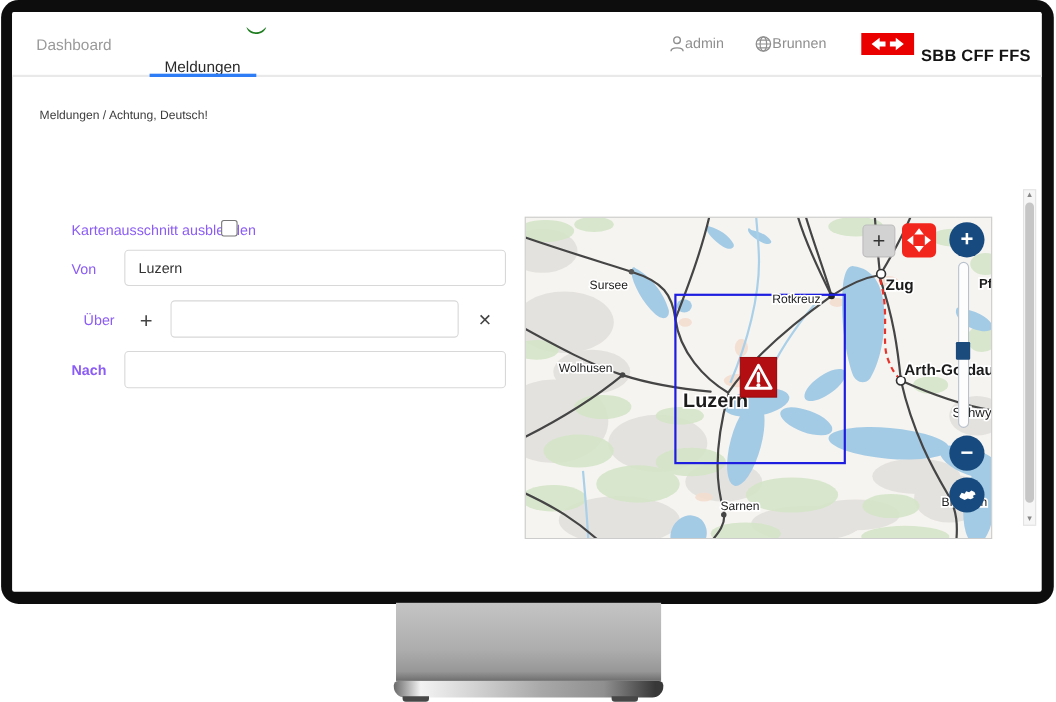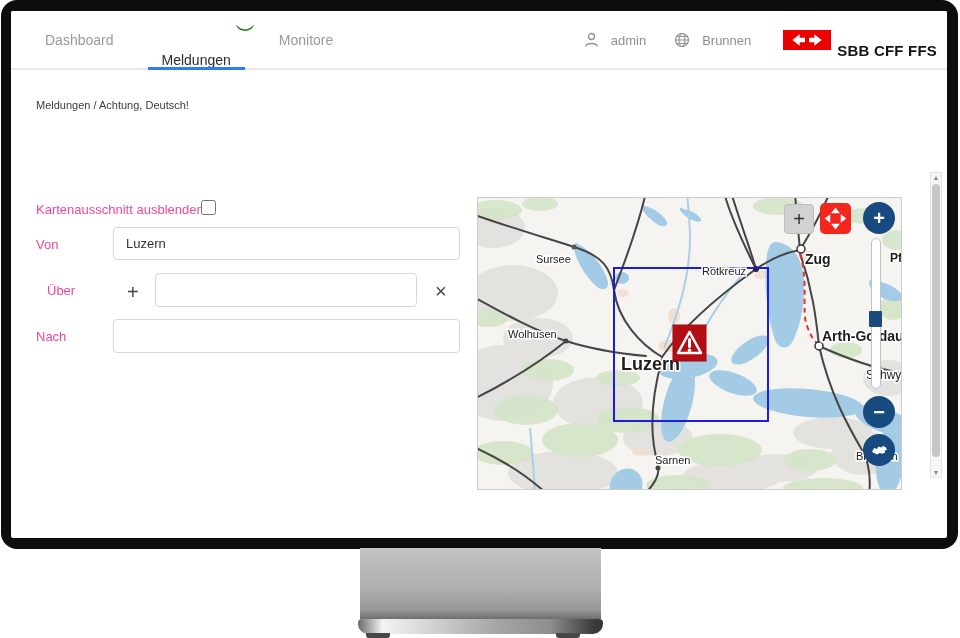--- a/index.html
+++ b/index.html
@@ -15,44 +15,44 @@
                 background: linear-gradient(180deg,#c4c4c4 0%,#adadad 60%,#979797 88%,#6e6e6e 100%); }
   .stand-base { position: absolute; left: 358px; top: 619px; width: 245px; height: 15px;
                 border-radius: 4px 4px 10px 10px;
                 background: linear-gradient(90deg,#6a6a6a 0%,#f3f3f3 10%,#d6d6d6 28%,#a8a8a8 55%,#8f8f8f 78%,#383838 97%); }
   .foot { position: absolute; top: 633px; width: 24px; height: 5px; background: #474747; border-radius: 0 0 3px 3px; }
   .foot.l { left: 366px; } .foot.r { left: 556px; }
 
   
   .navbar { position: absolute; left: 0; top: 0; width: 100%; height: 59px;
             border-bottom: 2px solid #e9e9e9; display: flex; align-items: center; background:#fff; }
-  .nav-left { display: flex; align-items: center; padding-left: 22px; gap: 48px; height: 100%; margin-left: 12px; }
+  .nav-left { display: flex; align-items: center; padding-left: 22px; gap: 48px; height: 100%; }
   .nav-item { position: relative; height: 100%; display: flex; align-items: center;
               font-size: 14px; color: #9a9a9a; cursor: pointer; }
   .nav-item.active { color: #2b2b2b; align-items: flex-end; }
   .nav-item.active::after { content: ""; position: absolute; left: -14px; right: -14px; bottom: -2px;
                             height: 3px; background: #2e7cf6; }
   .nav-badge { position: absolute; top: 12px; right: -24px; width: 20px; height: 12px; }
   .nav-right { margin-left: auto; display: flex; align-items: center; gap: 28px; padding-right: 10px; }
-  .nav-user, .nav-lang { display: flex; align-items: flex-end; gap: 12px; font-size: 13px; color: #8f8f8f; cursor: pointer; }
+  .nav-user, .nav-lang { display: flex; align-items: center; gap: 0; font-size: 13px; color: #8f8f8f; cursor: pointer; }
   .brand { display: flex; align-items: center; gap: 6px; margin-left: 4px; }
   .brand-flag { width: 48px; height: 20px; background: #eb0000; display:flex; align-items:center; justify-content:center; }
   .brand-text { font-size: 15px; font-weight: bold; color: #141414; letter-spacing: .2px; margin-top: 22px; }
 
   
   .breadcrumb { position: absolute; left: 25px; top: 88px; font-size: 11px; color: #3c3c3c; cursor: pointer; }
 
   
   .tabs { position: absolute; left: 9px; top: 124px; width: 918px; height: 36px; display: flex; }
   .tab { flex: 1 1 0; display: flex; align-items: center; justify-content: center;
          font-size: 13px; color: #9a9a9a; cursor: pointer; border-bottom: 3px solid transparent; }
   .tab.active { color: #333; border-bottom-color: #2e7cf6; }
 
   
-  .f-label { position: absolute; font-size: 13px; color: #ec4899; }
+  .f-label { position: absolute; font-size: 13px; color: #8b5cf6; margin-left: 29px; }
   .checkbox { position: absolute; left: 190px; top: 189px; width: 15px; height: 15px;
               accent-color: #555; cursor: pointer; }
   .t-input { position: absolute; height: 33px; border: 1px solid #d8d8d8; border-radius: 4px;
              font-size: 13px; color: #333; padding: 0 12px; outline: none; background:#fff;
              font-family: "Liberation Sans", sans-serif; }
   .in-von  { left: 102px; top: 216px; width: 347px; }
   .in-ueber{ left: 144px; top: 262px; width: 262px; height: 34px; }
   .in-nach { left: 102px; top: 308px; width: 347px; height: 34px; }
   .icon-btn { position: absolute; font-size: 20px; font-weight: 300; color: #444;
               cursor: pointer; line-height: 20px; background: none; border: none;
@@ -96,23 +96,20 @@
       <div class="nav-left">
         <div class="nav-item">
           <span>Dashboard</span>
         </div>
         <div class="nav-item active">
           <span>Meldungen</span>
           <svg class="nav-badge" viewBox="0 0 20 12">
             <path d="M1,1.5 C7,8 13,8 19,1.5 C17,10 3,10 1,1.5 Z" fill="#1e7d1f"></path>
           </svg>
         </div>
-        <div class="nav-item">
-          <span>Monitore</span>
-        </div>
       </div>
       <div class="nav-right">
         <div class="nav-user">
           <svg width="15" height="16" viewBox="0 0 15 16">
             <circle cx="7.5" cy="4.5" r="3" fill="none" stroke="#8f8f8f" stroke-width="1.3"></circle>
             <path d="M2,14.5 C2,10.5 13,10.5 13,14.5" fill="none" stroke="#8f8f8f" stroke-width="1.3"></path>
           </svg>
           <span>admin</span>
         </div>
         <div class="nav-lang">
@@ -144,21 +141,21 @@
     <input type="checkbox" class="checkbox" style="">
 
     <span class="f-label" style="left:25px; top:226px;">Von</span>
     <input class="t-input in-von" value="Luzern" style="">
 
     <span class="f-label" style="left:36px; top:272px;">Über</span>
     <button class="icon-btn" style="left:116px; top:271px;">+</button>
     <input class="t-input in-ueber" value="" style="">
     <button class="icon-btn" style="left:424px; top:270px;">×</button>
 
-    <span class="f-label" style="left:25px; top:318px;">Nach</span>
+    <span class="f-label" style="left:25px; top:318px;font-weight:bold;">Nach</span>
     <input class="t-input in-nach" value="" style="">
 
     <div class="map">
       <svg class="base" width="423" height="291" viewBox="0 0 423 291">
         <rect x="0" y="0" width="423" height="291" fill="#f6f4f0"></rect>
 
         <g fill="#dedcd8" opacity="0.75">
           <ellipse cx="35" cy="95" rx="45" ry="28"></ellipse>
             <ellipse cx="25" cy="185" rx="50" ry="38"></ellipse>
           <ellipse cx="120" cy="205" rx="45" ry="26"></ellipse>

